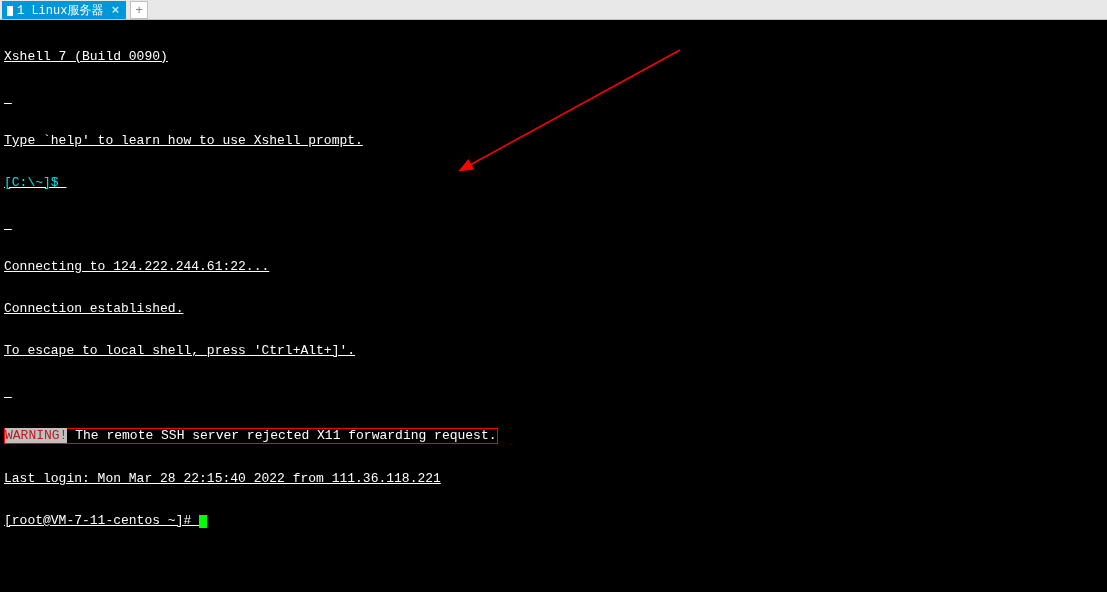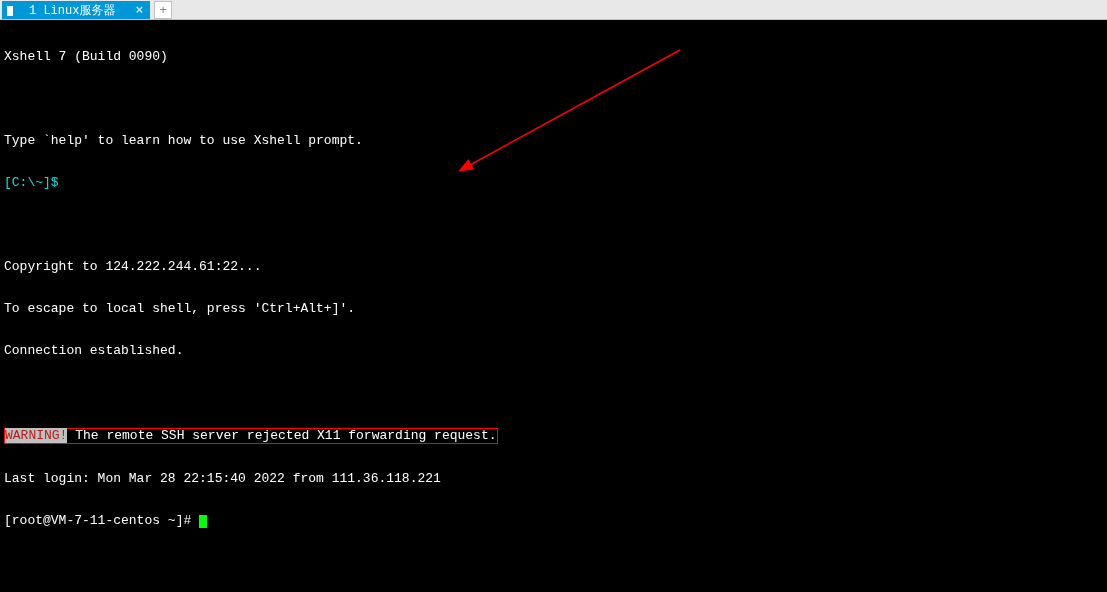--- a/index.html
+++ b/index.html
@@ -20,21 +20,21 @@
       align-items: flex-end;
       padding-left: 2px;
     }
     .tab {
       background: #0097d8;
       color: #fff;
       height: 18px;
       display: flex;
       align-items: center;
       padding: 0 2px 0 4px;
-      gap: 16px;
+      gap: 4px;
       border: 1px solid #0097d8;
       border-bottom: none;
       font-size: 12px;
     }
     .tab-icon {
       width: 6px;
       height: 10px;
       background: #fff;
       display: inline-block;
     }
@@ -63,21 +63,21 @@
       color: #fff;
       height: calc(100% - 20px);
       width: 100%;
       padding: 2px 4px;
       line-height: 14px;
       white-space: pre;
       position: relative;
       font-size: 13px;
       overflow: hidden;
     }
-    .line { white-space: pre; }
+    .line { white-space: pre; text-decoration: underline; }
     .prompt-cyan { color: #00e5e5; }
     .warning-box {
       display: inline-block;
       border: 1px solid #ff0000;
       box-sizing: border-box;
     }
     .warning-word {
       background: #c0c0c0;
       color: #b91c1c;
     }
@@ -117,23 +117,23 @@
     <span>+</span>
   </div>
 </div>
 
 <div class="terminal">
   <div class="line">Xshell 7 (Build 0090)</div>
   <div class="line">&nbsp;</div>
   <div class="line">Type `help' to learn how to use Xshell prompt.</div>
   <div class="line"><span class="prompt-cyan">[C:\~]$ </span></div>
   <div class="line">&nbsp;</div>
-  <div class="line">Copyright to 124.222.244.61:22...</div>
+  <div class="line">Connecting to 124.222.244.61:22...</div>
+  <div class="line">Connection established.</div>
   <div class="line">To escape to local shell, press 'Ctrl+Alt+]'.</div>
-  <div class="line">Connection established.</div>
   <div class="line">&nbsp;</div>
   <div class="line"><span class="warning-box"><span class="warning-word">WARNING!</span><span> The remote SSH server rejected X11 forwarding request.</span></span></div>
   <div class="line">Last login: Mon Mar 28 22:15:40 2022 from 111.36.118.221</div>
   <div class="line"><span>[root@VM-7-11-centos ~]# </span><span class="cursor-block"></span></div>
 
   <svg class="arrow-svg" width="1107" height="572">
     <defs>
       <marker id="arrowhead" markerWidth="10" markerHeight="8" refX="1" refY="4" orient="auto">
         <polygon points="0 0, 10 4, 0 8" fill="#ff0000"></polygon>
       </marker>

